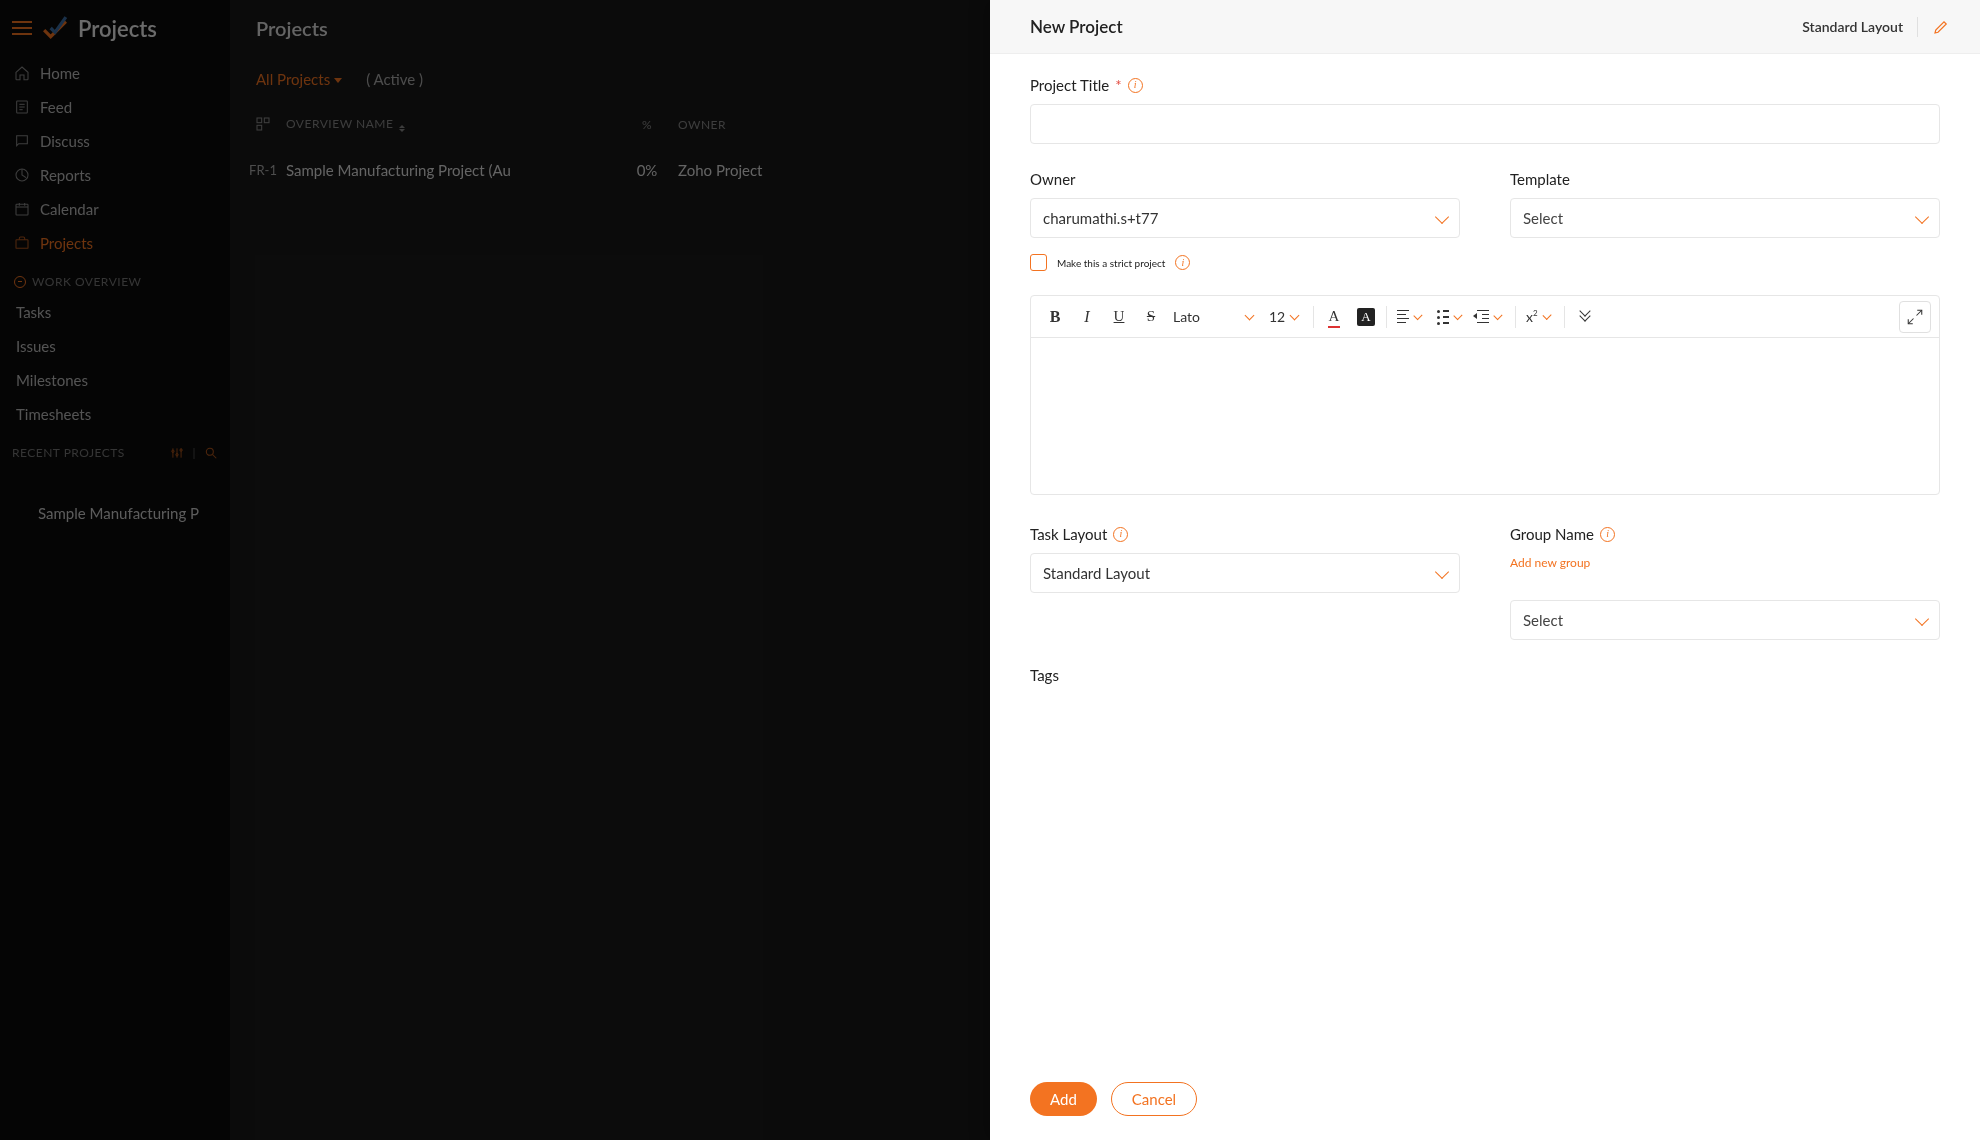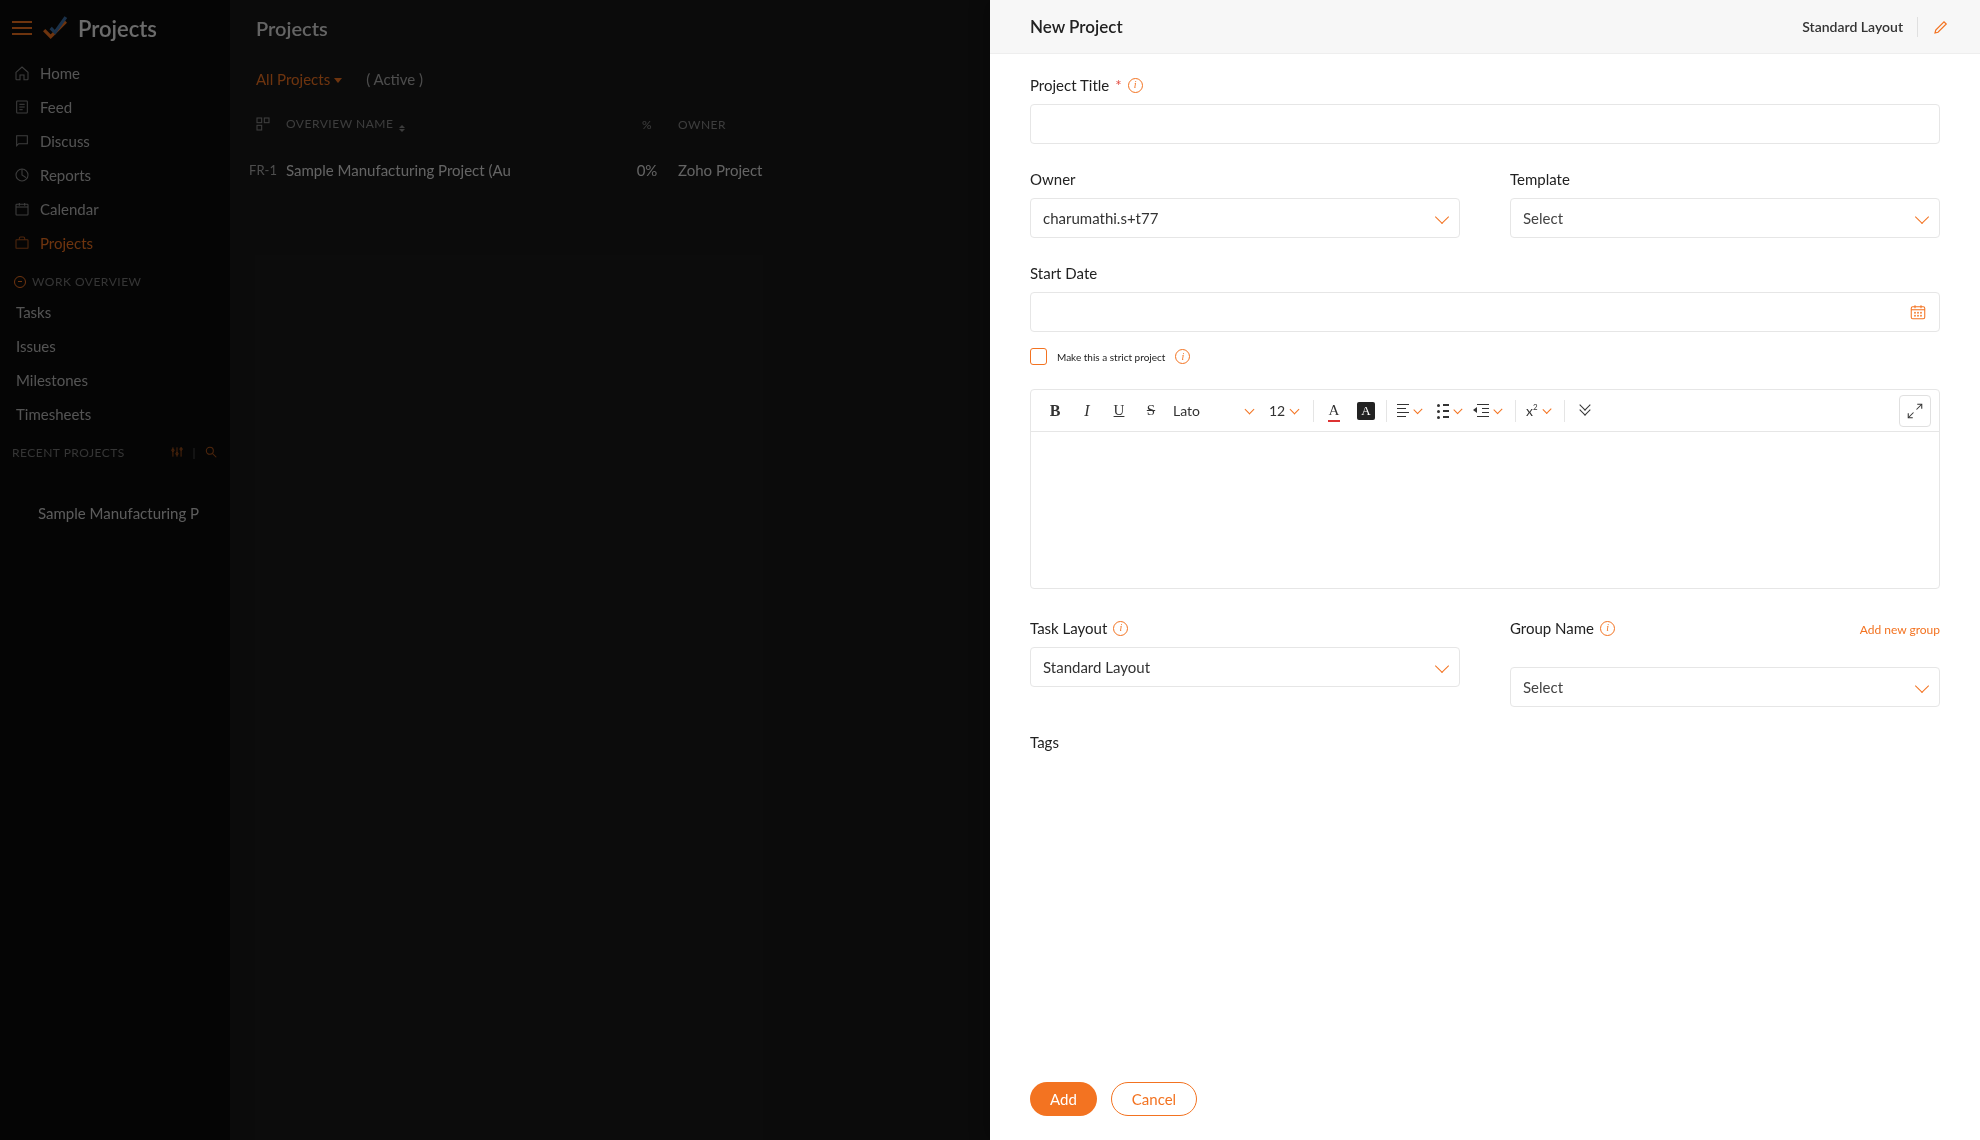--- a/index.html
+++ b/index.html
@@ -33,21 +33,21 @@
   .brand-logo { width:26px; height:26px; position:relative; }
   .brand-logo svg { width:26px; height:26px;}
   .nav-item { display:flex; align-items:center; gap:10px; height:34px; padding:0 14px; color:#bbb;}
   .nav-item.active { color:var(--orange);}
   .nav-ic { width:16px; height:16px; opacity:.7; display:flex; align-items:center; justify-content:center;}
   .nav-ic svg{width:16px;height:16px;}
   .section-label { color:#777; font-size:12px; letter-spacing:.5px; padding:14px 14px 6px; display:flex; align-items:center; gap:6px;}
   .section-label .dash { width:12px;height:12px;border:1.5px solid #f37321;border-radius:50%; position:relative;}
   .section-label .dash::after{content:"";position:absolute;left:3px;top:4px;width:4px;height:1.5px;background:#f37321;}
   .subnav { padding-left:16px; height:34px; display:flex; align-items:center; color:#bbb;}
-  .recent-bar{ display:flex;align-items:flex-start;gap:8px;padding:14px 12px 8px;font-size:12px;color:#777;letter-spacing:.5px;}
+  .recent-bar{ display:flex;align-items:flex-end;gap:8px;padding:14px 12px 8px;font-size:12px;color:#777;letter-spacing:.5px;}
   .recent-bar .sp{flex:1;}
   .recent-ic{width:14px;height:14px;opacity:.7;}
   .recent-item{ padding:0 14px 0 38px; height:34px; display:flex; align-items:center; color:#ccc; white-space:nowrap; overflow:hidden; text-overflow:ellipsis; max-width:230px;margin-top:28px;}
 
   .main {
     flex:1; background:#1a1a1a; color:#ccc; position:relative;
     display:flex; flex-direction:column;
   }
   .main-head { height:56px; display:flex; align-items:center; padding:0 26px; font-size:20px; font-weight:600; color:#ddd;}
   .filter-row { display:flex; align-items:center; gap:24px; padding:0 26px; height:46px; font-size:15px;}
@@ -147,21 +147,21 @@
   .indent-ic span:nth-child(3){width:60%;align-self:flex-end;}
   .indent-tri{width:0;height:0;border-top:3px solid transparent;border-bottom:3px solid transparent;border-right:4px solid #333;position:absolute;}
   .sup{font-size:14px;position:relative;}
   .sup sup{font-size:8px;}
   .more-ic{width:14px;height:10px;display:flex;flex-direction:column;align-items:center;gap:2px;}
   .more-ic span{width:8px;height:8px;border-right:1.5px solid #333;border-bottom:1.5px solid #333;transform:rotate(45deg);margin-top:-5px;}
   .expand-ic{width:18px;height:18px;}
   .expand-ic svg{width:18px;height:18px;stroke:#333;stroke-width:1.4;fill:none;}
   .rte-body{ height:156px;}
 
-  .label-row{display:flex;align-items:flex-end;gap:6px;}
+  .label-row{display:flex;align-items:flex-start;gap:6px;flex-direction:column;}
   .label-row .sp{flex:1;}
   .link{color:var(--orange);font-size:12px;}
 
   .footer-btns{ display:flex; gap:14px; padding:0 40px 24px;}
   .btn{ height:34px; padding:0 20px; border-radius:17px; font-size:15px; display:flex;align-items:center;justify-content:center;}
   .btn.primary{ background:var(--orange); color:#fff; }
   .btn.secondary{ background:#fff; color:var(--orange); border:1px solid var(--orange);}
 </style>
 </head>
 <body>
@@ -352,38 +352,20 @@
       <div class="field half">
         <div class="label">Template</div>
         <div class="control">
           <span style="color:#444">Select</span>
           <span class="chev"></span>
         </div>
       </div>
     </div>
 
     <div class="form-row">
-      <div class="field half">
-        <div class="label">Start Date</div>
-        <div class="control">
-          <input type="text" style="">
-          <span class="cal-ic"><svg viewBox="0 0 24 24">
-                <rect x="3" y="5" width="18" height="16" rx="2"></rect>
-                <line x1="3" y1="9" x2="21" y2="9"></line>
-                <line x1="8" y1="3" x2="8" y2="7"></line>
-                <line x1="16" y1="3" x2="16" y2="7"></line>
-                <circle cx="8" cy="13" r="0.5"></circle>
-                <circle cx="12" cy="13" r="0.5"></circle>
-                <circle cx="16" cy="13" r="0.5"></circle>
-                <circle cx="8" cy="17" r="0.5"></circle>
-                <circle cx="12" cy="17" r="0.5"></circle>
-                <circle cx="16" cy="17" r="0.5"></circle>
-              </svg></span>
-        </div>
-      </div>
     </div>
 
     <div class="checkbox-row">
       <span class="cbox"></span>
       <span class="txt">Make this a strict project</span>
       <span class="info-ic">i</span>
     </div>
 
     <div class="field full" style="margin-bottom:30px">
       <div class="rte">

